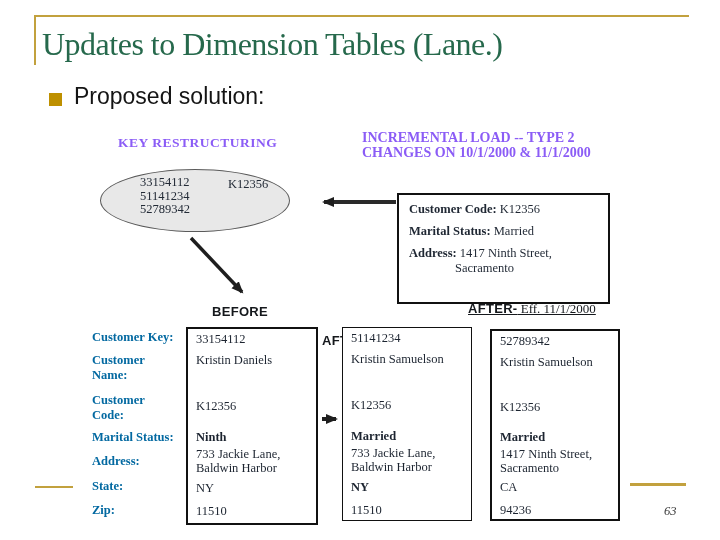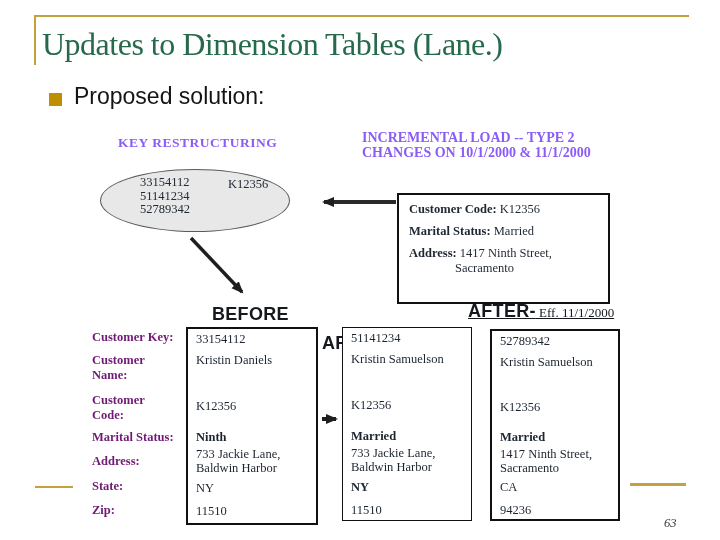--- a/index.html
+++ b/index.html
@@ -13,26 +13,26 @@
   .bullet-text{left:74px;top:83px;font-size:23px;color:#141414;}
   .diag-head{font-weight:bold;font-size:13.5px;color:#8b5cf6;white-space:nowrap;}
   .ellipse{left:100px;top:169px;width:188px;height:61px;background:#e8e8e8;
            border:1.5px solid #5a5a5a;border-radius:50%;}
   .ell-keys{left:140px;top:176px;font-size:12.5px;line-height:13.5px;color:#222a36;}
   .ell-newkey{left:228px;top:177px;font-size:12.5px;color:#222a36;}
   .detailbox{left:397px;top:182px;width:209px;height:107px;background:#fff;border:2px solid #111;margin-top:11px;}
   .drow{position:absolute;left:10px;font-size:12.5px;white-space:nowrap;color:#1f2733;}
   .dlabel{font-weight:bold;}
   .colhdr{font-size:13px;white-space:nowrap;color:#15181c;}
-  .colhdr .embold{font-family:"Liberation Sans",sans-serif;font-weight:bold;font-size:18px;letter-spacing:.3px;}
-  .rowlabel{left:92px;font-weight:bold;font-size:12.5px;line-height:14.5px;color:#701a75;white-space:pre-line;}
+  .colhdr .embold{font-family:"Liberation Sans",sans-serif;font-weight:bold;font-size:13px;letter-spacing:.3px;}
+  .rowlabel{left:92px;font-weight:bold;font-size:12.5px;line-height:14.5px;color:#0369a1;white-space:pre-line;}
   .databox{background:#fff;border:2px solid #111;}
   .cell{position:absolute;left:8px;font-size:12.5px;line-height:13.5px;color:#1c2430;white-space:pre-line;}
   .cell.bold{font-weight:bold;}
-  .pagenum{left:664px;top:516px;font-size:12.5px;font-style:italic;color:#3a3a3a;}
+  .pagenum{left:664px;top:504px;font-size:12.5px;font-style:italic;color:#3a3a3a;}
   svg.arrows{position:absolute;left:0;top:0;pointer-events:none;}
 </style>
 </head>
 <body>
 
 <div id="slide">
 
   <div class="abs goldline" style="left:35px;top:15px;width:654px;height:2px;"></div>
   <div class="abs goldline" style="left:34px;top:15px;width:2px;height:50px;"></div>
   <div class="abs goldline" style="left:35px;top:486px;width:38px;height:2px;"></div>

